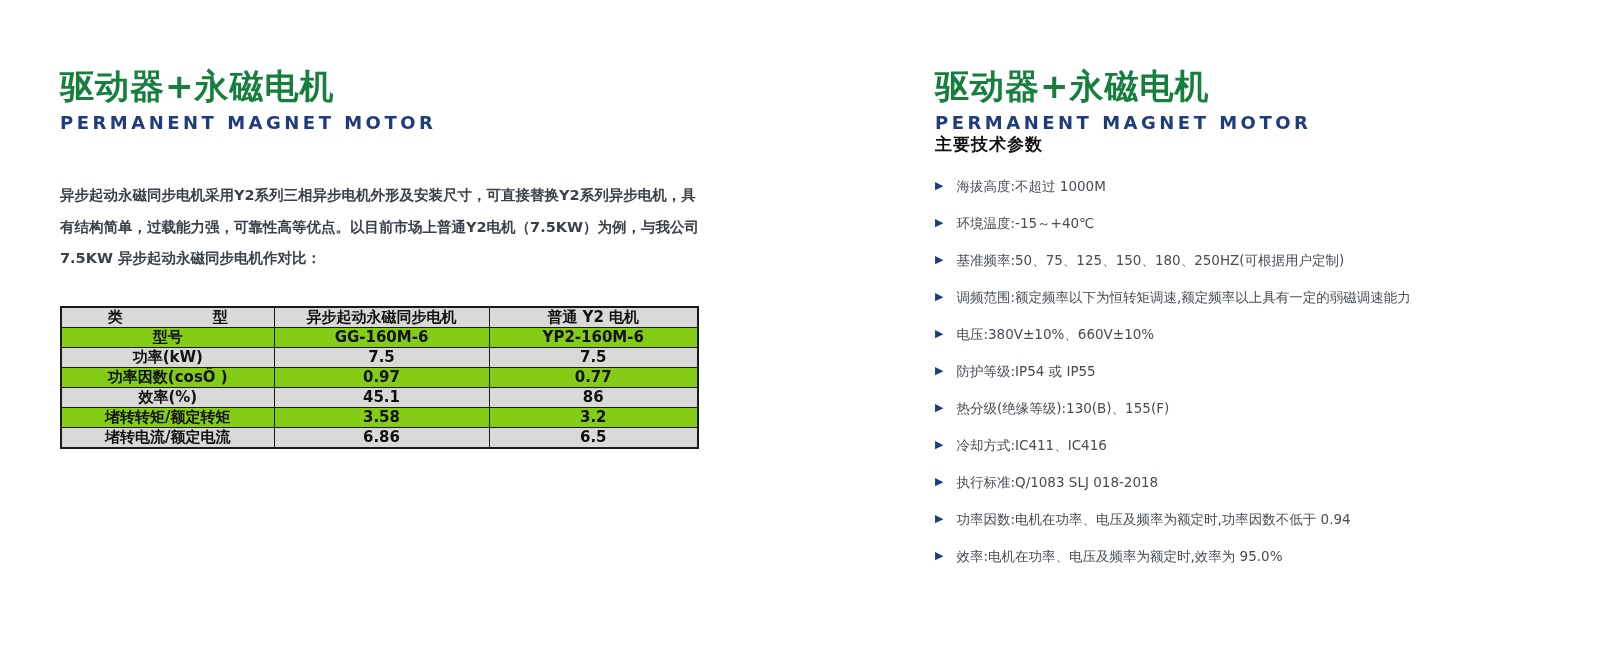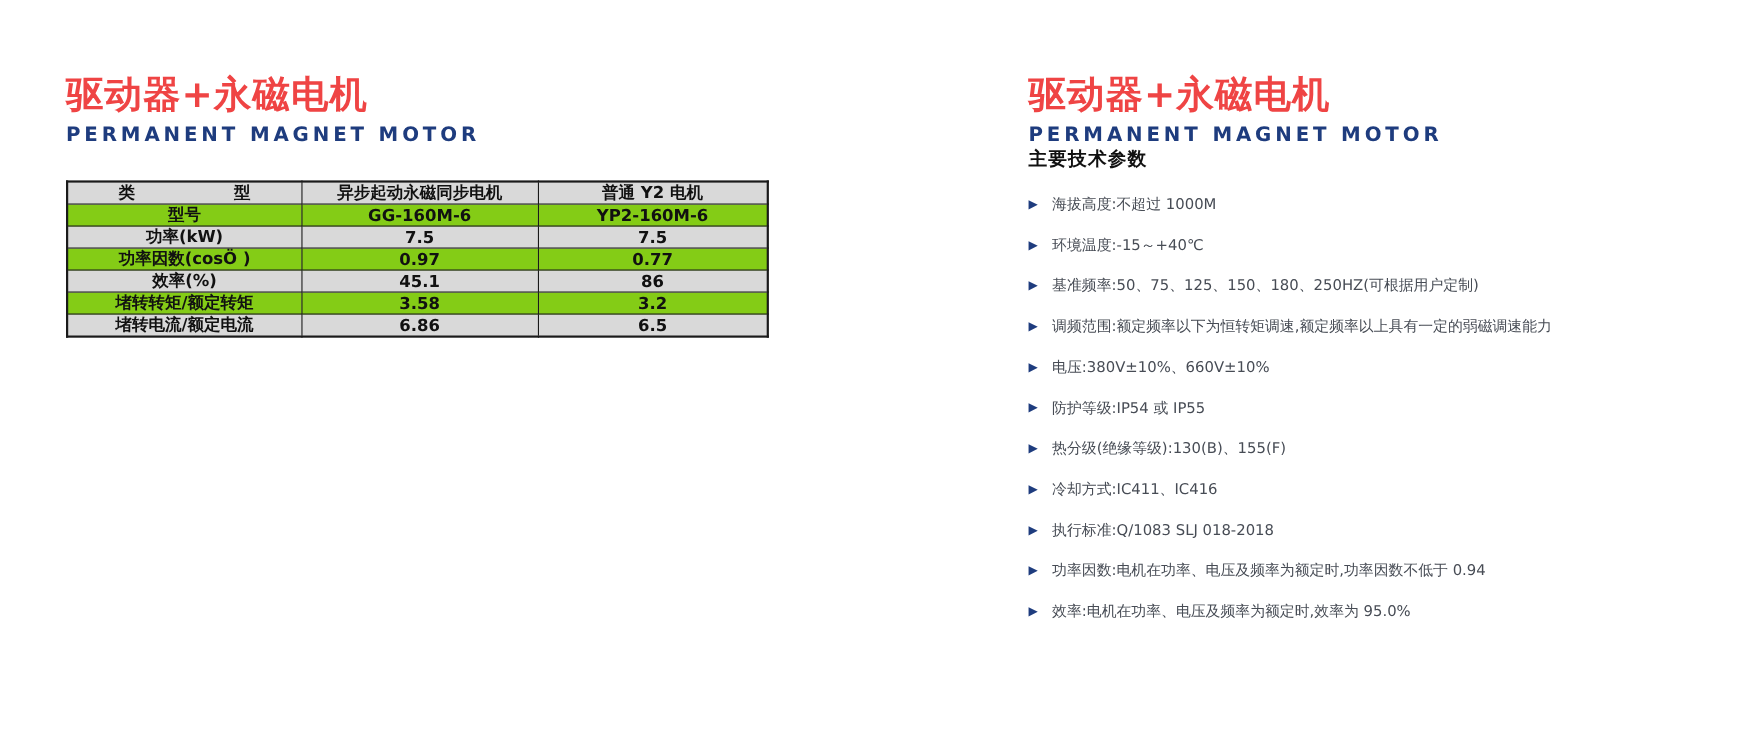--- a/index.html
+++ b/index.html
@@ -6,21 +6,21 @@
   html, body { width: 1600px; height: 668px; background: #ffffff; overflow: hidden; }
   body { font-family: "DejaVu Sans", sans-serif; position: relative; }
 
   .col { position: absolute; top: 68px; }
   .col-left  { left: 60px;  width: 645px; }
   .col-right { left: 935px; width: 640px; }
 
   .page-title {
     font-size: 34px;
     font-weight: 700;
-    color: #ef4444;
+    color: #15803d;
     letter-spacing: 1px;
     line-height: 1.1;
   }
   .page-subtitle {
     margin-top: 7px;
     font-size: 18px;
     font-weight: 700;
     color: #1e3c7e;
     letter-spacing: 3.5px;
   }
@@ -83,20 +83,25 @@
     flex: 0 0 auto;
   }
 </style>
 </head>
 <body>
 
 <div class="col col-left">
   <div class="page-title">驱动器+永磁电机</div>
   <div class="page-subtitle">PERMANENT MAGNET MOTOR</div>
 
+  <div class="intro">
+    <div class="line">异步起动永磁同步电机采用Y2系列三相异步电机外形及安装尺寸，可直接替换Y2系列异步电机，具</div>
+    <div class="line">有结构简单，过载能力强，可靠性高等优点。以目前市场上普通Y2电机（7.5KW）为例，与我公司</div>
+    <div class="line">7.5KW 异步起动永磁同步电机作对比：</div>
+  </div>
 
   <table class="cmp">
     <colgroup>
         <col class="c0">
         <col class="c1">
         <col class="c2">
       </colgroup>
     <thead>
       <tr>
         <th>类　　　　　　型</th>

